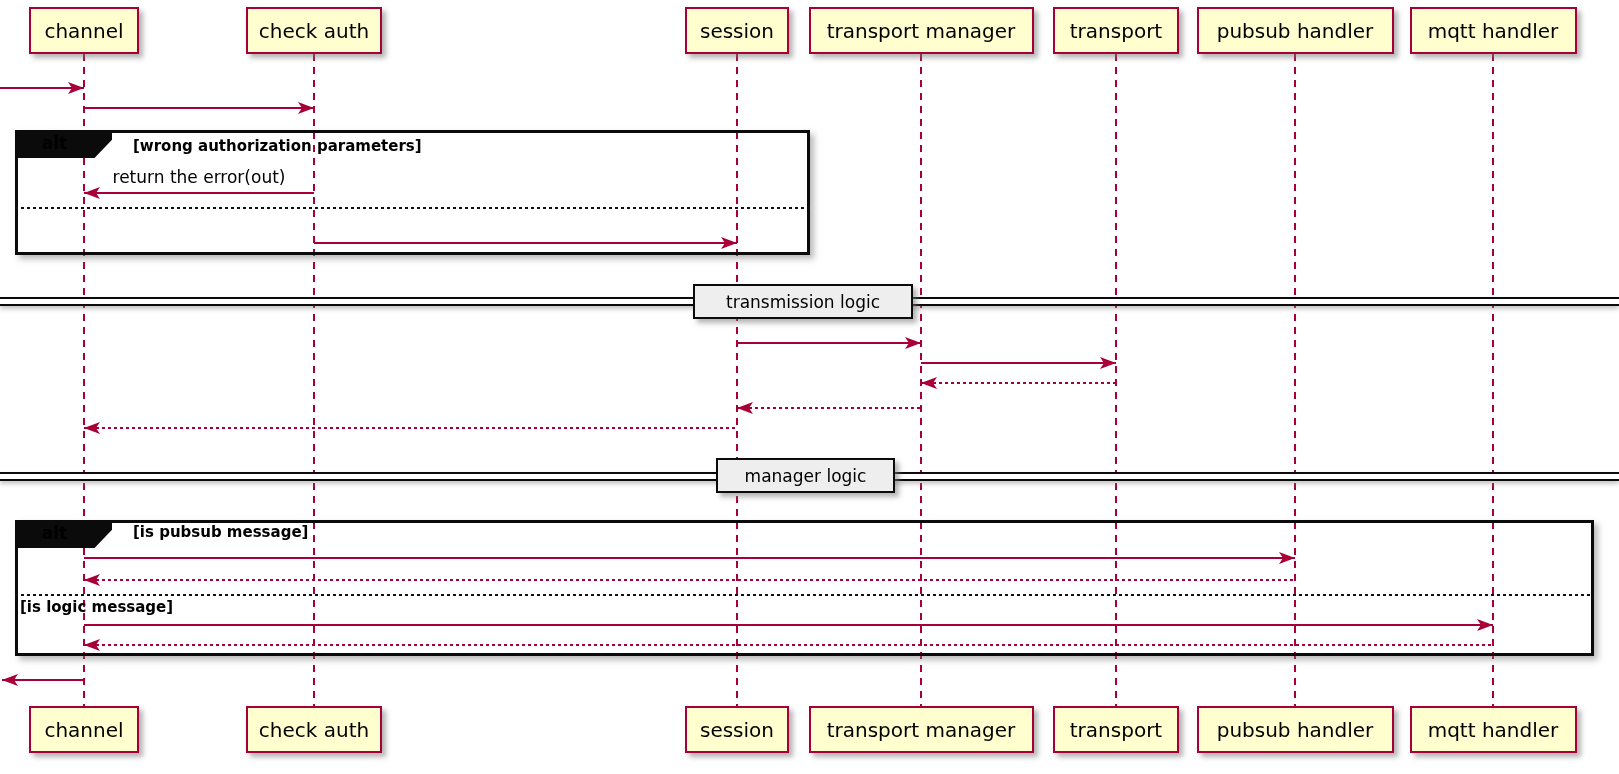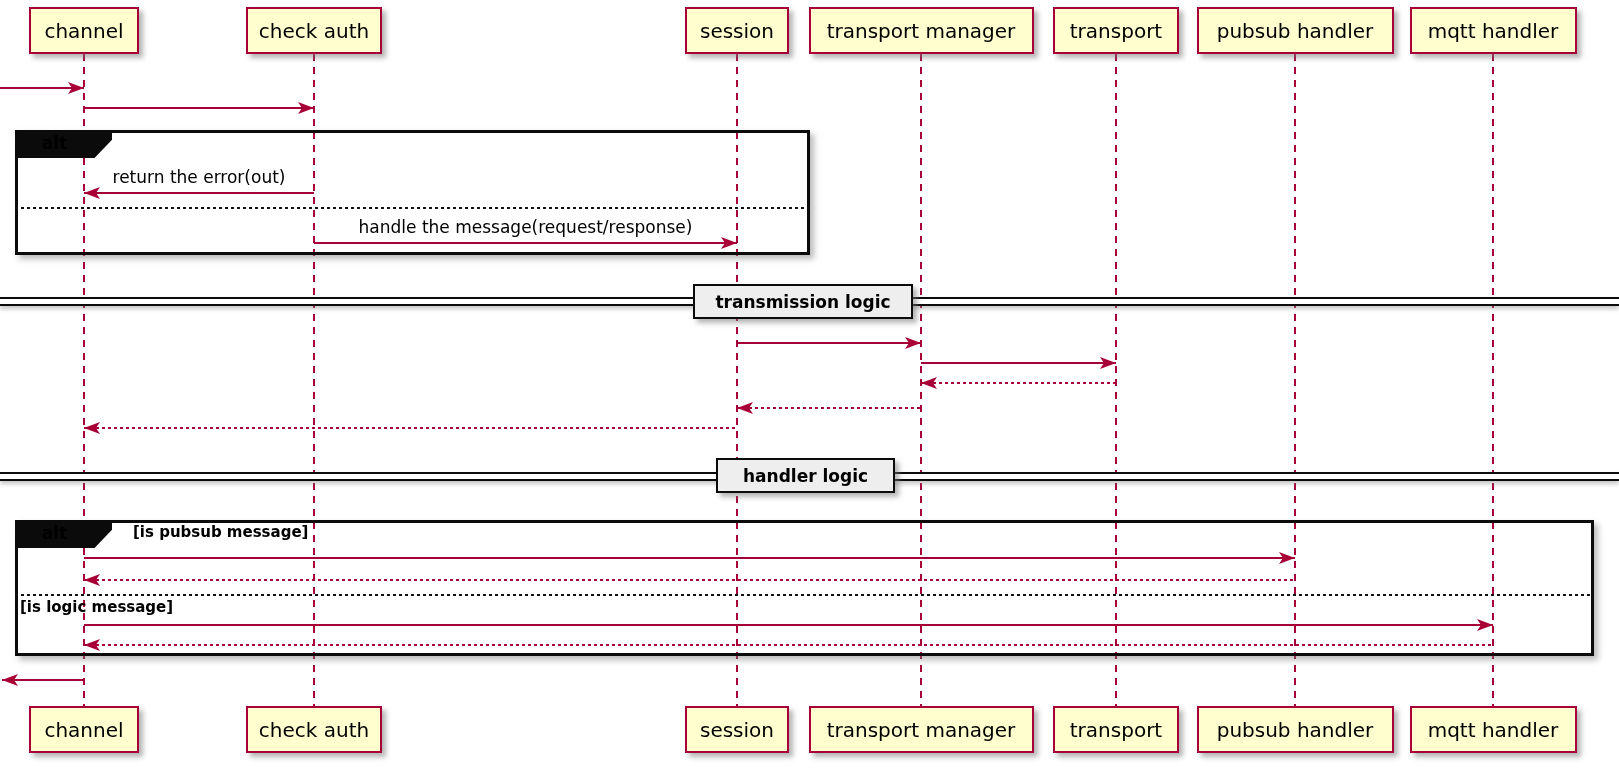--- a/index.html
+++ b/index.html
@@ -38,21 +38,21 @@
   .guard{position:absolute; font-weight:bold; font-size:15px; color:var(--ink);
     height:20px; line-height:20px; white-space:nowrap; z-index:4;}
   .sep-dotted{position:absolute; height:2px; z-index:3;
     background-image:repeating-linear-gradient(90deg,#111 0 3px,transparent 3px 6px);}
   .divider-band{position:absolute; box-sizing:border-box; height:9px;
     border-top:2px solid #0b0b0b; border-bottom:2px solid #0b0b0b; background:#fff;
     box-shadow:0 3px 4px rgba(130,130,130,.45); z-index:3;}
   .divider-box{position:absolute; box-sizing:border-box; background:var(--tabfill);
     border:2px solid #0b0b0b; box-shadow:4px 4px 5px rgba(120,120,120,.55);
     display:flex; align-items:center; justify-content:center;
-    font-weight:bold; font-size:17px; color:var(--ink); white-space:nowrap; z-index:4;}
+    font-weight:normal; font-size:17px; color:var(--ink); white-space:nowrap; z-index:4;}
   .msg-line-solid{position:absolute; height:0; border-top:2px solid var(--arrow); z-index:5;}
   .msg-line-dotted{position:absolute; height:2px; z-index:5;
     background-image:repeating-linear-gradient(90deg,var(--arrow) 0 3px,transparent 3px 6px);}
   .head{position:absolute; width:16px; height:12px; background:var(--arrow); z-index:5;}
   .head-right{clip-path:polygon(0 0,100% 50%,0 100%,25% 50%);}
   .head-left{clip-path:polygon(100% 0,0 50%,100% 100%,75% 50%);}
   .msg-label{position:absolute; font-size:17px; color:var(--ink); text-align:center;
     white-space:nowrap; z-index:5;}
 </style>
 </head>
@@ -64,41 +64,41 @@
     <div class="lifeline" style="left: 736px; top: 54px; height: 652px;"></div>
     <div class="lifeline" style="left: 920px; top: 54px; height: 652px;"></div>
     <div class="lifeline" style="left: 1115px; top: 54px; height: 652px;"></div>
     <div class="lifeline" style="left: 1294px; top: 54px; height: 652px;"></div>
     <div class="lifeline" style="left: 1492px; top: 54px; height: 652px;"></div>
     <div class="frame" style="left: 15px; top: 130px; width: 795px; height: 125px;"></div>
     <div class="frame-tab-outer" style="left: 15px; top: 130px; width: 97px; height: 28px;"></div>
     <div class="frame-tab-inner" style="left: 15px; top: 130px; width: 95px; height: 26px;"></div>
     <div class="frame-tab-label" style="left: 15px; top: 133px; width: 79px;">alt</div>
     <div class="sep-dotted" style="left: 15px; top: 207px; width: 795px;"></div>
+    <div class="guard" style="left: 133px; top: 136px;">[wrong authorization parameters]</div>
     <div class="frame" style="left: 15px; top: 520px; width: 1579px; height: 136px;"></div>
     <div class="frame-tab-outer" style="left: 15px; top: 520px; width: 97px; height: 28px;"></div>
     <div class="frame-tab-inner" style="left: 15px; top: 520px; width: 95px; height: 26px;"></div>
     <div class="frame-tab-label" style="left: 15px; top: 523px; width: 79px;">alt</div>
     <div class="sep-dotted" style="left: 15px; top: 594px; width: 1579px;"></div>
     <div class="guard" style="left: 133px; top: 522px;">[is pubsub message]</div>
     <div class="guard" style="left: 20px; top: 597px;">[is logic message]</div>
     <div class="divider-band" style="left: 0px; top: 297px; width: 1619px;"></div>
     <div class="divider-box" style="left: 693px; top: 284px; width: 220px; height: 35px;">transmission logic</div>
     <div class="divider-band" style="left: 0px; top: 472px; width: 1619px;"></div>
-    <div class="divider-box" style="left: 716px; top: 458px; width: 179px; height: 35px;">handler logic</div>
+    <div class="divider-box" style="left: 716px; top: 458px; width: 179px; height: 35px;">manager logic</div>
     <div class="msg-line-solid" style="left: 0px; top: 87px; width: 84px;"></div>
     <div class="head head-right" style="left: 68px; top: 82px;"></div>
     <div class="msg-line-solid" style="left: 84px; top: 107px; width: 230px;"></div>
     <div class="head head-right" style="left: 298px; top: 102px;"></div>
     <div class="msg-line-solid" style="left: 84px; top: 192px; width: 230px;"></div>
     <div class="head head-left" style="left: 84px; top: 187px;"></div>
     <div class="msg-label" style="left: -101px; top: 167px; width: 600px;">return the error(out)</div>
     <div class="msg-line-solid" style="left: 314px; top: 242px; width: 423px;"></div>
     <div class="head head-right" style="left: 721px; top: 237px;"></div>
-    <div class="msg-label" style="left: 225.5px; top: 217px; width: 600px;">handle the message(request/response)</div>
     <div class="msg-line-solid" style="left: 737px; top: 342px; width: 184px;"></div>
     <div class="head head-right" style="left: 905px; top: 337px;"></div>
     <div class="msg-line-solid" style="left: 921px; top: 362px; width: 195px;"></div>
     <div class="head head-right" style="left: 1100px; top: 357px;"></div>
     <div class="msg-line-dotted" style="left: 921px; top: 382px; width: 195px;"></div>
     <div class="head head-left" style="left: 921px; top: 377px;"></div>
     <div class="msg-line-dotted" style="left: 737px; top: 407px; width: 184px;"></div>
     <div class="head head-left" style="left: 737px; top: 402px;"></div>
     <div class="msg-line-dotted" style="left: 84px; top: 427px; width: 653px;"></div>
     <div class="head head-left" style="left: 84px; top: 422px;"></div>

